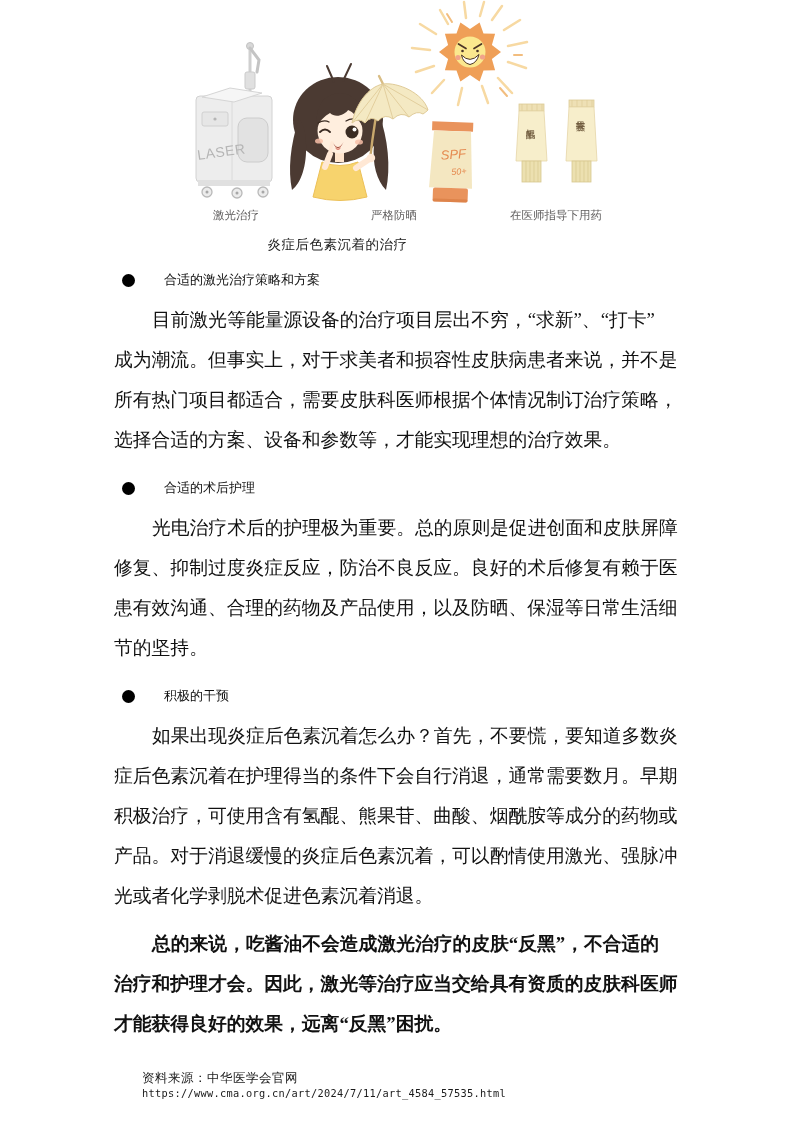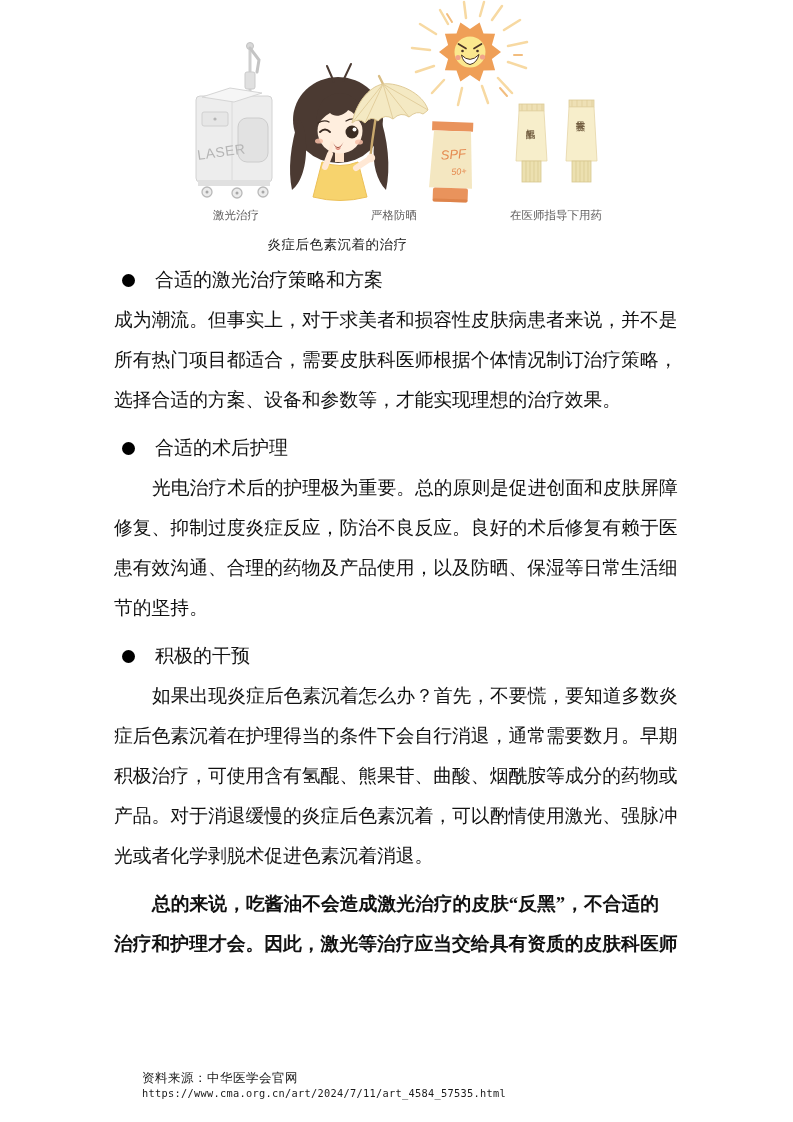--- a/index.html
+++ b/index.html
@@ -3,21 +3,21 @@
 <meta charset="utf-8">
 <style>
   html,body{margin:0;padding:0;background:#fff;}
   body{width:793px;height:1122px;position:relative;overflow:hidden;
        font-family:"Liberation Serif","DejaVu Serif",serif;color:#111;}
   .illustration{position:absolute;left:0;top:0;width:793px;height:232px;}
   .fig-caption{position:absolute;left:0;top:236px;width:675px;text-align:center;
        font-size:13.5px;color:#1a1a1a;letter-spacing:.5px;}
   .content{position:absolute;left:114px;top:252px;width:572px;}
   .heading{display:flex;align-items:center;height:40px;margin-top:8px;
-       font-size:19px;white-space:nowrap;}
+       font-size:13px;white-space:nowrap;gap:9px;}
   .bullet{width:13px;height:13px;border-radius:50%;background:#000;
        margin:0 20px 0 8px;flex:0 0 auto;}
   .para{margin:0;}
   .para.gap{margin-top:8px;font-weight:bold;}
   .line{height:40px;line-height:40px;font-size:18.8px;white-space:nowrap;}
   .line.first{padding-left:38px;}
   .footer{position:absolute;left:98px;top:1070px;display:flex;align-items:baseline;flex-direction:column;}
   .footer .src{font-size:12.5px;color:#1a1a1a;letter-spacing:.5px;}
   .footer .url{font-family:"DejaVu Sans Mono","Liberation Mono",monospace;
        font-size:10.3px;color:#1a1a1a;margin-left:44px;letter-spacing:.3px;}
@@ -152,20 +152,21 @@
 </svg>
 
 <div class="fig-caption">炎症后色素沉着的治疗</div>
 
 <div class="content">
     <div class="heading">
       <span class="bullet"></span>
       <span>合适的激光治疗策略和方案</span>
     </div>
     <div class="para">
+      <div class="line first">目前激光等能量源设备的治疗项目层出不穷，“求新”、“打卡”</div>
       <div class="line">成为潮流。但事实上，对于求美者和损容性皮肤病患者来说，并不是</div>
       <div class="line">所有热门项目都适合，需要皮肤科医师根据个体情况制订治疗策略，</div>
       <div class="line">选择合适的方案、设备和参数等，才能实现理想的治疗效果。</div>
     </div>
     <div class="heading">
       <span class="bullet"></span>
       <span>合适的术后护理</span>
     </div>
     <div class="para">
       <div class="line first">光电治疗术后的护理极为重要。总的原则是促进创面和皮肤屏障</div>
@@ -180,19 +181,20 @@
     <div class="para">
       <div class="line first">如果出现炎症后色素沉着怎么办？首先，不要慌，要知道多数炎</div>
       <div class="line">症后色素沉着在护理得当的条件下会自行消退，通常需要数月。早期</div>
       <div class="line">积极治疗，可使用含有氢醌、熊果苷、曲酸、烟酰胺等成分的药物或</div>
       <div class="line">产品。对于消退缓慢的炎症后色素沉着，可以酌情使用激光、强脉冲</div>
       <div class="line">光或者化学剥脱术促进色素沉着消退。</div>
     </div>
     <div class="para gap">
       <div class="line first">总的来说，吃酱油不会造成激光治疗的皮肤“反黑”，不合适的</div>
       <div class="line">治疗和护理才会。因此，激光等治疗应当交给具有资质的皮肤科医师</div>
+      <div class="line">才能获得良好的效果，远离“反黑”困扰。</div>
     </div>
   </div>
 
 <div class="footer">
   <span class="src">资料来源：中华医学会官网</span>
   <span class="url">https://www.cma.org.cn/art/2024/7/11/art_4584_57535.html</span>
 </div>
 
 </body></html>

